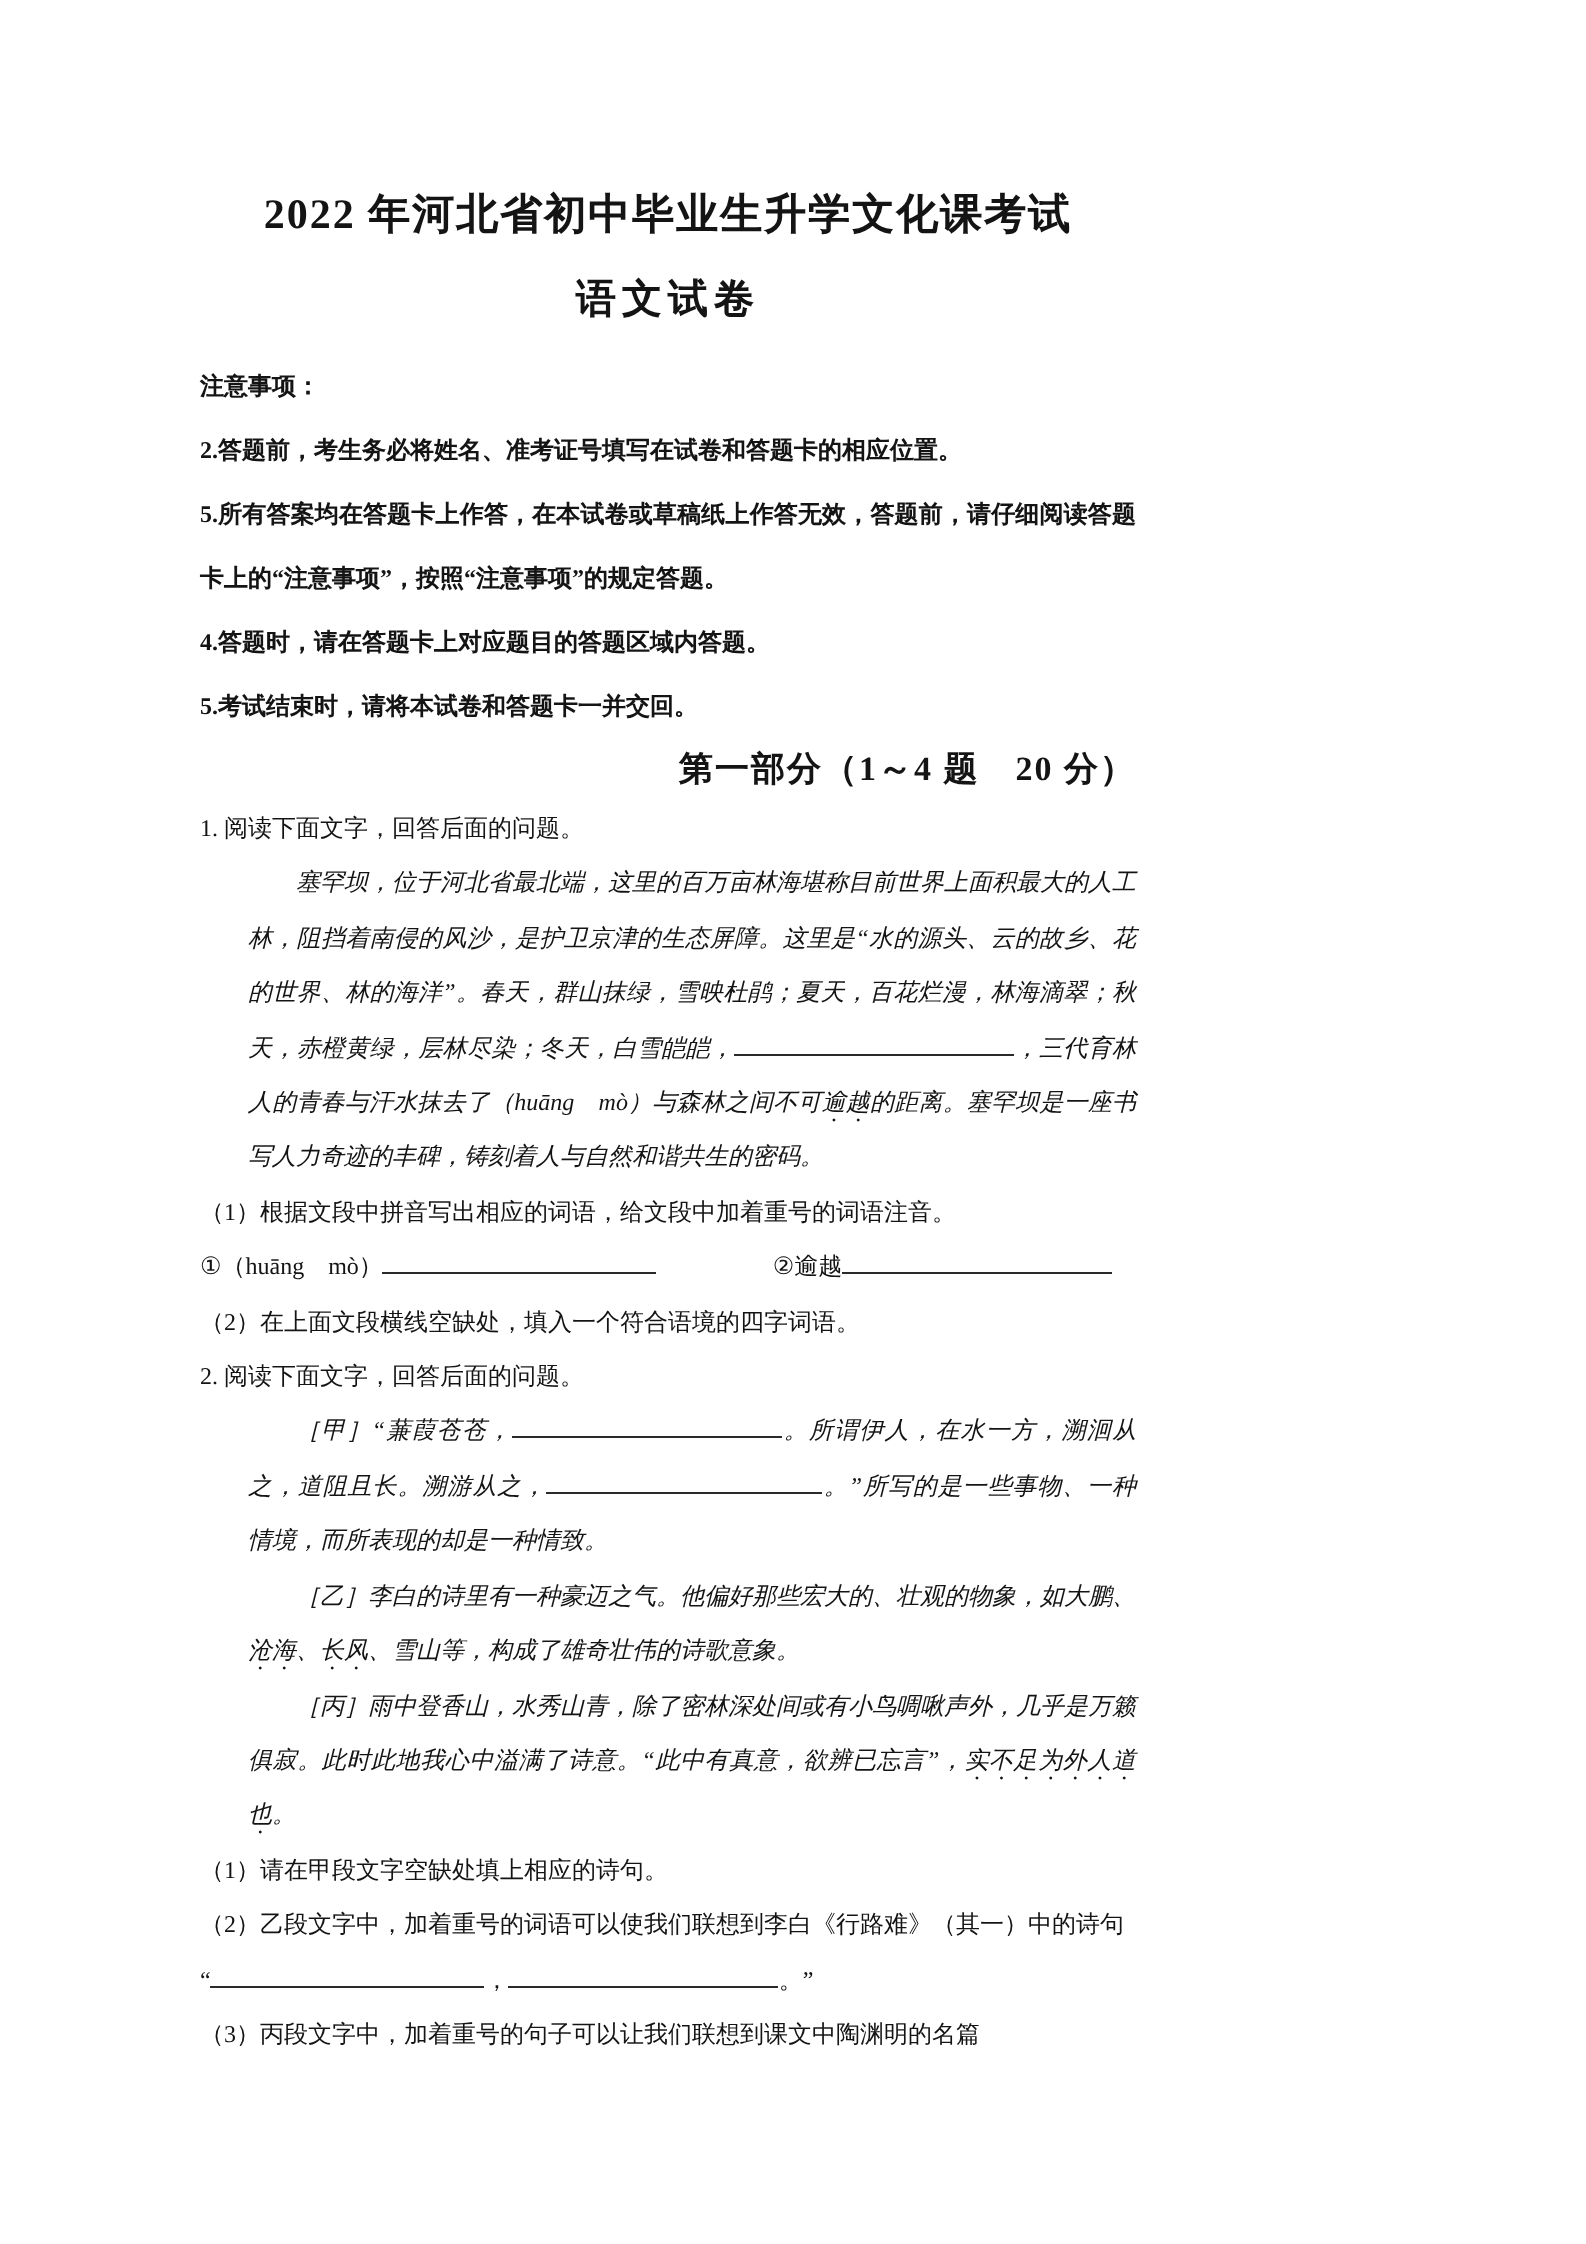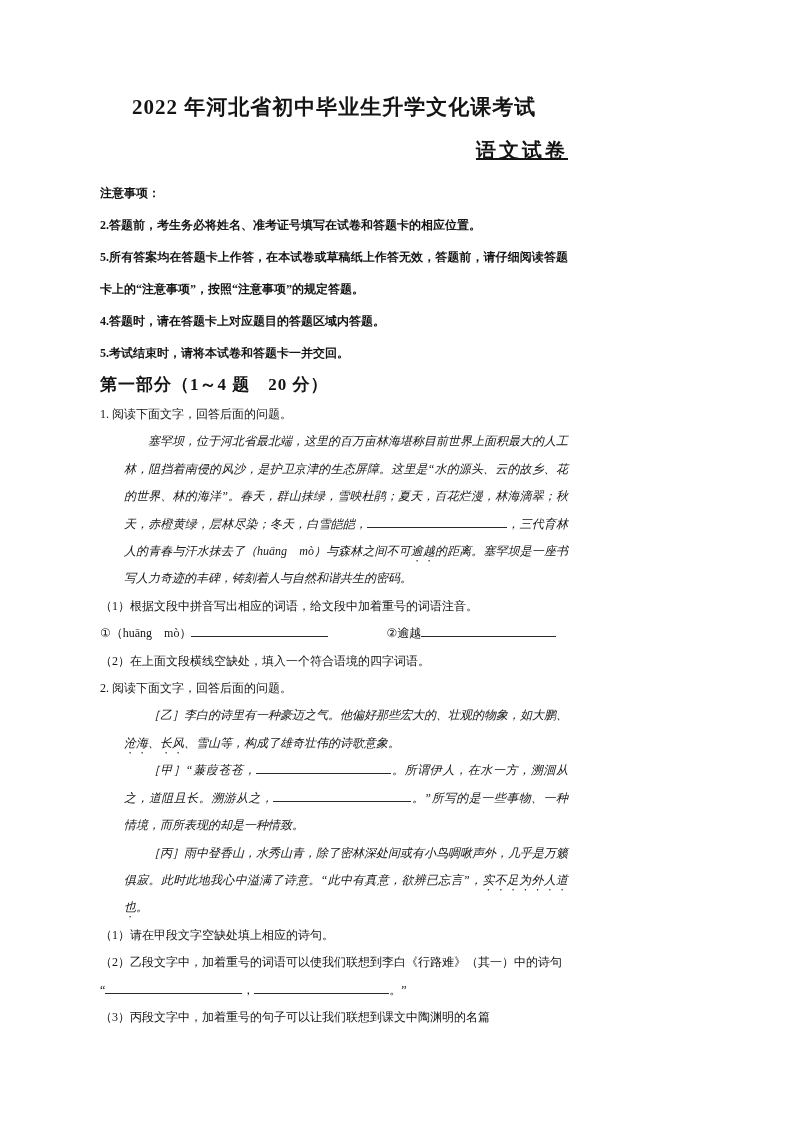--- a/index.html
+++ b/index.html
@@ -6,32 +6,32 @@
   html, body { width: 793px; height: 1122px; background: #ffffff; overflow: hidden; }
   body { font-family: "Liberation Serif", serif; color: #141414; }
 
   .page { width: 661px; height: 1122px; padding: 94px 93px 0 100px; }
 
   .title-main {
     font-size: 21px; font-weight: bold; text-align: center;
     line-height: 26px; margin-bottom: 18px; letter-spacing: 1px;
   }
   .title-sub {
-    font-size: 20px; font-weight: bold; text-align: right;
-    line-height: 25px; margin-bottom: 14px; letter-spacing: 3px; text-decoration: underline;
+    font-size: 20px; font-weight: bold; text-align: center;
+    line-height: 25px; margin-bottom: 14px; letter-spacing: 3px;
   }
 
   .notice-head, .notice-item {
     font-weight: bold; font-size: 12px; line-height: 32px;
     text-align: justify; text-justify: inter-character;
   }
 
   .section-head {
     font-weight: bold; font-size: 17px; line-height: 32px;
-    text-align: left; letter-spacing: 1px;
+    text-align: right; letter-spacing: 1px;
   }
 
   .flow p { font-size: 12px; line-height: 27.4px; }
 
   .stem { text-align: justify; text-justify: inter-character; }
 
   .passage {
     font-style: italic;
     text-align: justify; text-justify: inter-character;
   }
@@ -73,22 +73,22 @@
   <div class="flow">
     <p class="stem">1. 阅读下面文字，回答后面的问题。</p>
     <p class="passage indent"><span>塞罕坝，位于河北省最北端，这里的百万亩林海堪称目前世界上面积最大的人工林，阻挡着南侵的风沙，是护卫京津的生态屏障。这里是“水的源头、云的故乡、花的世界、林的海洋”。春天，群山抹绿，雪映杜鹃；夏天，百花烂漫，林海滴翠；秋天，赤橙黄绿，层林尽染；冬天，白雪皑皑，</span><span class="blank" style="width: 140px;"></span><span>，三代育林人的青春与汗水抹去了（huāng　mò）与森林之间不可</span><span class="em-dots">逾越</span><span>的距离。塞罕坝是一座书写人力奇迹的丰碑，铸刻着人与自然和谐共生的密码。</span></p>
     <p class="stem">（1）根据文段中拼音写出相应的词语，给文段中加着重号的词语注音。</p>
     <p class="stem"><span>①（huāng　mò）</span><span class="blank" style="width: 137px;"></span><span class="gap" style="width: 58px;"></span><span>②逾越</span><span class="blank" style="width: 135px;"></span></p>
     <p class="stem">（2）在上面文段横线空缺处，填入一个符合语境的四字词语。</p>
   </div>
 
   <div class="flow">
     <p class="stem">2. 阅读下面文字，回答后面的问题。</p>
+    <p class="passage indent"><span>［甲］“蒹葭苍苍，</span><span class="blank" style="width: 135px;"></span><span>。所谓伊人，在水一方，溯洄从之，道阻且长。溯游从之，</span><span class="blank" style="width: 138px;"></span><span>。”所写的是一些事物、一种情境，而所表现的却是一种情致。</span></p>
     <p class="passage indent"><span>［乙］李白的诗里有一种豪迈之气。他偏好那些宏大的、壮观的物象，如大鹏、</span><span class="em-dots">沧海</span><span>、</span><span class="em-dots">长风</span><span>、雪山等，构成了雄奇壮伟的诗歌意象。</span></p>
-    <p class="passage indent"><span>［甲］“蒹葭苍苍，</span><span class="blank" style="width: 135px;"></span><span>。所谓伊人，在水一方，溯洄从之，道阻且长。溯游从之，</span><span class="blank" style="width: 138px;"></span><span>。”所写的是一些事物、一种情境，而所表现的却是一种情致。</span></p>
     <p class="passage indent"><span>［丙］雨中登香山，水秀山青，除了密林深处间或有小鸟啁啾声外，几乎是万籁俱寂。此时此地我心中溢满了诗意。“此中有真意，欲辨已忘言”，</span><span class="em-dots">实不足为外人道也</span><span>。</span></p>
     <p class="stem">（1）请在甲段文字空缺处填上相应的诗句。</p>
     <p class="stem">（2）乙段文字中，加着重号的词语可以使我们联想到李白《行路难》（其一）中的诗句</p>
     <p class="stem"><span>“</span><span class="blank" style="width: 137px;"></span><span>，</span><span class="blank" style="width: 135px;"></span><span>。”</span></p>
     <p class="stem">（3）丙段文字中，加着重号的句子可以让我们联想到课文中陶渊明的名篇</p>
   </div>
 
 </div>
 
 </body></html>

